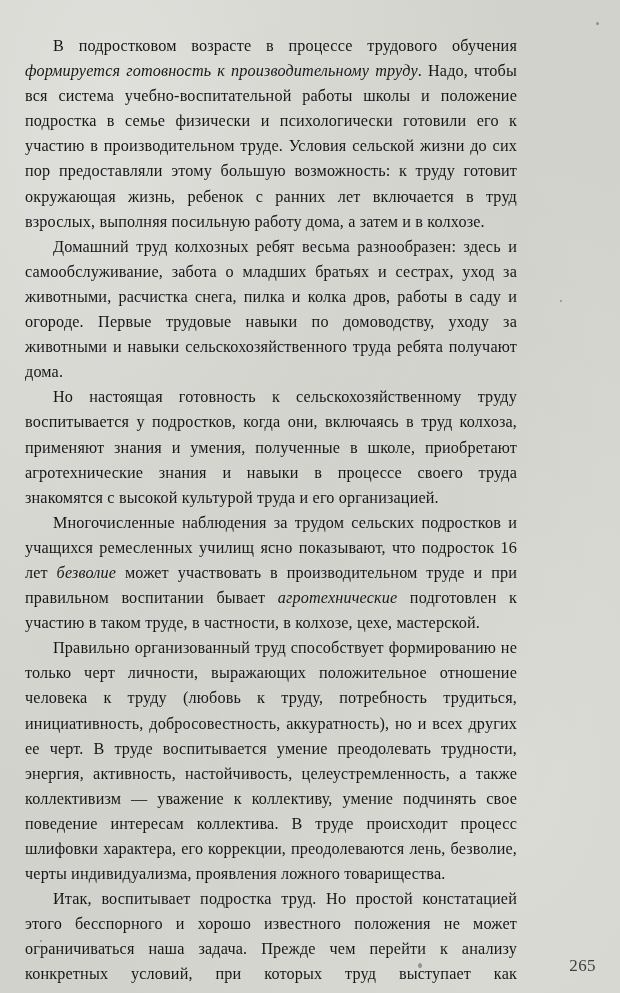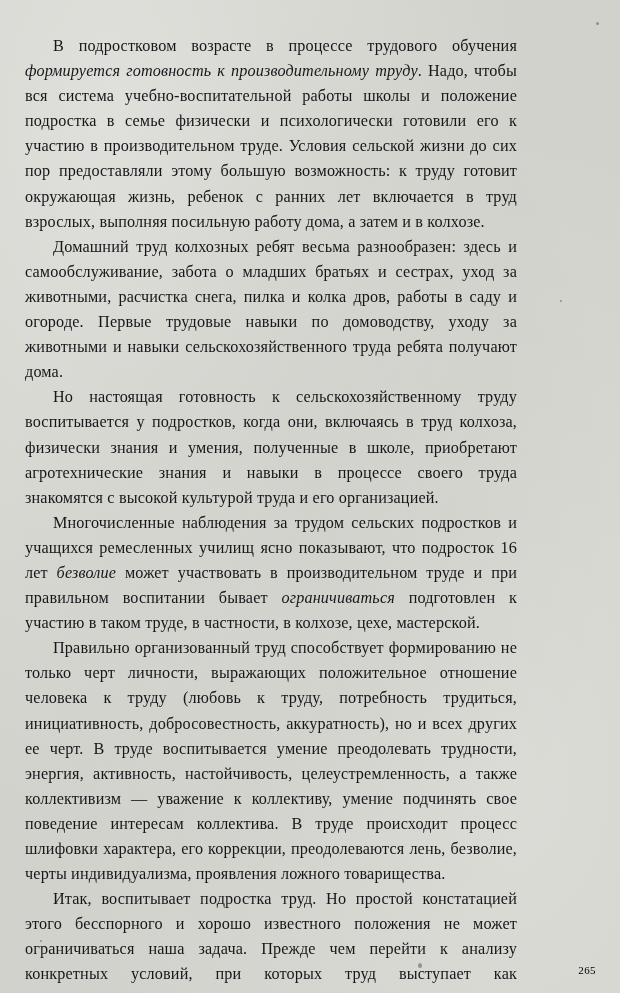--- a/index.html
+++ b/index.html
@@ -48,42 +48,42 @@
     text-indent: 28px;
     text-align: justify;
   }
   .para i, .para em {
     font-style: italic;
   }
   .page-number {
     position: absolute;
     right: 24px;
     bottom: 17px;
-    font-size: 11px;
-    color: #000000;
+    font-size: 17px;
+    color: #404040;
     letter-spacing: 0.4px;
   }
   
   .speck {
     position: absolute;
     background: rgba(60,60,60,0.45);
     border-radius: 50%;
     pointer-events: none;
   }
 </style>
 </head>
 <body>
 
 <div class="page">
 
   <div class="text-block">
     <p class="para">В подростковом возрасте в процессе трудового обучения <i>формируется готовность к производительному труду</i>. Надо, чтобы вся система учебно-воспитательной работы школы и положение подростка в семье физически и психологически готовили его к участию в производительном труде. Условия сельской жизни до сих пор предоставляли этому большую возможность: к труду готовит окружающая жизнь, ребенок с ранних лет включается в труд взрослых, выполняя посильную работу дома, а затем и в колхозе.</p>
     <p class="para">Домашний труд колхозных ребят весьма разнообразен: здесь и самообслуживание, забота о младших братьях и сестрах, уход за животными, расчистка снега, пилка и колка дров, работы в саду и огороде. Первые трудовые навыки по домоводству, уходу за животными и навыки сельскохозяйственного труда ребята получают дома.</p>
-    <p class="para">Но настоящая готовность к сельскохозяйственному труду воспитывается у подростков, когда они, включаясь в труд колхоза, физически знания и умения, полученные в школе, приобретают агротехнические знания и навыки в процессе своего труда знакомятся с высокой культурой труда и его организацией.</p>
-    <p class="para">Многочисленные наблюдения за трудом сельских подростков и учащихся ремесленных училищ ясно показывают, что подросток 16 лет <i>безволие</i> может участвовать в производительном труде и при правильном воспитании бывает <i>ограничиваться</i> подготовлен к участию в таком труде, в частности, в колхозе, цехе, мастерской.</p>
+    <p class="para">Но настоящая готовность к сельскохозяйственному труду воспитывается у подростков, когда они, включаясь в труд колхоза, применяют знания и умения, полученные в школе, приобретают агротехнические знания и навыки в процессе своего труда знакомятся с высокой культурой труда и его организацией.</p>
+    <p class="para">Многочисленные наблюдения за трудом сельских подростков и учащихся ремесленных училищ ясно показывают, что подросток 16 лет <i>безволие</i> может участвовать в производительном труде и при правильном воспитании бывает <i>агротехнические</i> подготовлен к участию в таком труде, в частности, в колхозе, цехе, мастерской.</p>
     <p class="para">Правильно организованный труд способствует формированию не только черт личности, выражающих положительное отношение человека к труду (любовь к труду, потребность трудиться, инициативность, добросовестность, аккуратность), но и всех других ее черт. В труде воспитывается умение преодолевать трудности, энергия, активность, настойчивость, целеустремленность, а также коллективизм — уважение к коллективу, умение подчинять свое поведение интересам коллектива. В труде происходит процесс шлифовки характера, его коррекции, преодолеваются лень, безволие, черты индивидуализма, проявления ложного товарищества.</p>
     <p class="para">Итак, воспитывает подростка труд. Но простой констатацией этого бесспорного и хорошо известного положения не может ограничиваться наша задача. Прежде чем перейти к анализу конкретных условий, при которых труд выступает как воспитывающий фактор, остановимся на некоторых существенных вопросах.</p>
 
   </div>
 
   <div class="page-number">265</div>
 
   <span class="speck" style="left:596px; top:22px; width:3px; height:3px;"></span>
   <span class="speck" style="left:418px; top:963px; width:4px; height:5px;"></span>
   <span class="speck" style="left:560px; top:300px; width:2px; height:2px;"></span>

